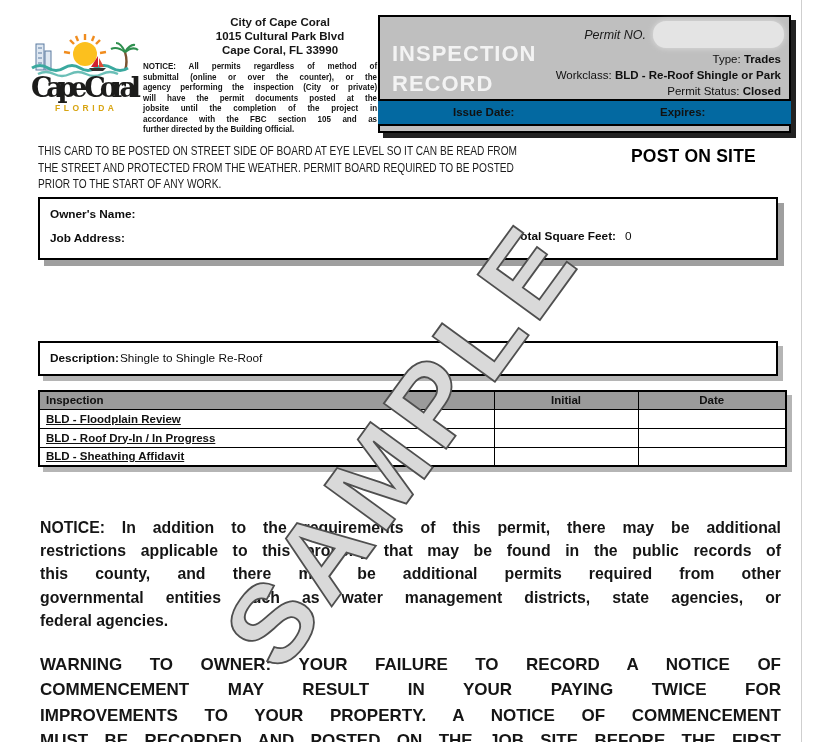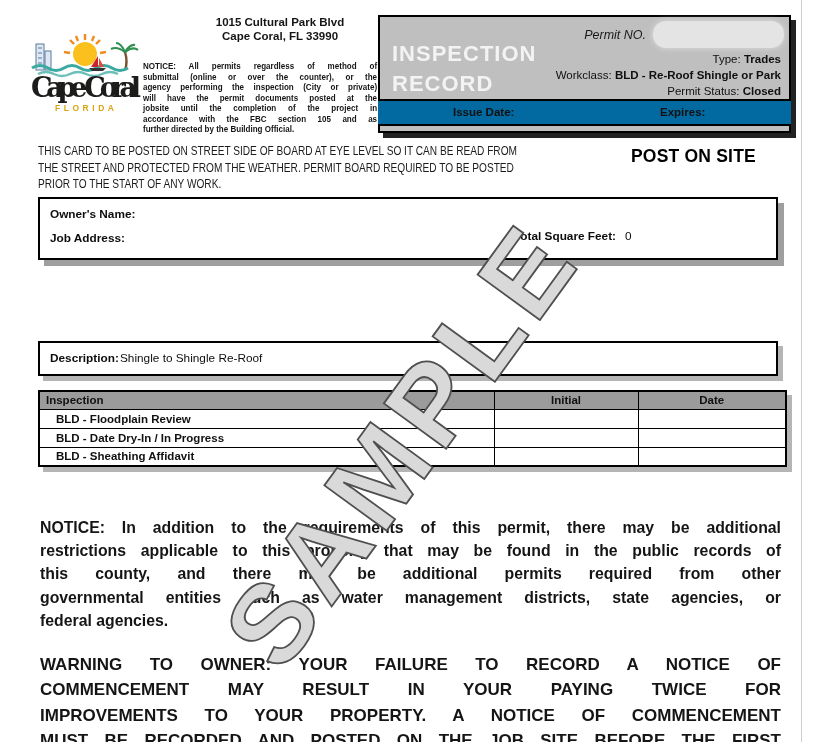--- a/index.html
+++ b/index.html
@@ -52,21 +52,21 @@
   .bvalue { position:absolute; font-size:11.8px; color:#0d0d0d; }
 
   
   .insp-table { position:absolute; left:38px; top:390px; width:747px; border-collapse:collapse;
                 table-layout:fixed; box-shadow:5px 5px 0 #b5b5b5; background:#fff; }
   .insp-table th, .insp-table td { border:1.5px solid #000; font-size:11.5px; }
   .insp-table { border:2px solid #000; }
   .insp-table th { background:#9b9b9b; height:18px; font-weight:bold; }
   .insp-table th.c1 { text-align:left; padding-left:6px; }
   .insp-table td { height:19px; }
-  .insp-table td.c1 { font-weight:bold; padding-left:16px; }
+  .insp-table td.c1 { font-weight:bold; padding-left:6px;text-decoration:underline; }
 
   
   .notice-par { left:40px; top:516px; width:741px; font-size:15.8px; font-weight:bold; line-height:23.2px; color:#151515; }
   .warning-par { left:40px; top:652px; width:741px; font-size:17px; font-weight:bold; line-height:25.3px; color:#151515; }
 
   
   .watermark { position:absolute; left:132px; top:385px; width:540px; text-align:center;
                font-size:112px; line-height:120px; font-weight:bold; letter-spacing:8px;
                color:#d9d9d9; -webkit-text-stroke:1.8px #4f4f4f;
                transform:rotate(-54deg); z-index:30; pointer-events:none; }
@@ -121,20 +121,21 @@
         <path d="M71,30 L71,39 L76,39 Z" fill="#e04a35"></path>
         <path d="M61,40 L78,40 L75,43 L64,43 Z" fill="#333"></path>
       </g>
 
       <text x="58" y="69" text-anchor="middle" textLength="110" font-family="DejaVu Serif, serif" font-size="27" font-weight="bold" fill="#1c1c1b">Cape Coral</text>
       <text x="58" y="83" text-anchor="middle" textLength="62" font-family="Liberation Sans, sans-serif" font-size="8.5" font-weight="bold" letter-spacing="3" fill="#d8a513">FLORIDA</text>
     </svg>
   </div>
 
   <div class="abs addr">
+    <div>City of Cape Coral</div>
     <div>1015 Cultural Park Blvd</div>
     <div>Cape Coral, FL 33990</div>
   </div>
 
   <div class="abs agency-notice">
     <div class="jline">NOTICE:  All permits regardless of method of</div>
     <div class="jline">submittal (online or over the counter), or the</div>
     <div class="jline">agency performing the inspection (City or private)</div>
     <div class="jline">will have the permit documents posted at the</div>
     <div class="jline">jobsite until the completion of the project in</div>
@@ -204,21 +205,21 @@
         <th>Date</th>
       </tr>
     </thead>
     <tbody>
       <tr>
         <td class="c1">BLD - Floodplain Review</td>
         <td></td>
         <td></td>
       </tr>
       <tr>
-        <td class="c1">BLD - Date Dry-In / In Progress</td>
+        <td class="c1">BLD - Roof Dry-In / In Progress</td>
         <td></td>
         <td></td>
       </tr>
       <tr>
         <td class="c1">BLD - Sheathing Affidavit</td>
         <td></td>
         <td></td>
       </tr>
     </tbody>
   </table>

